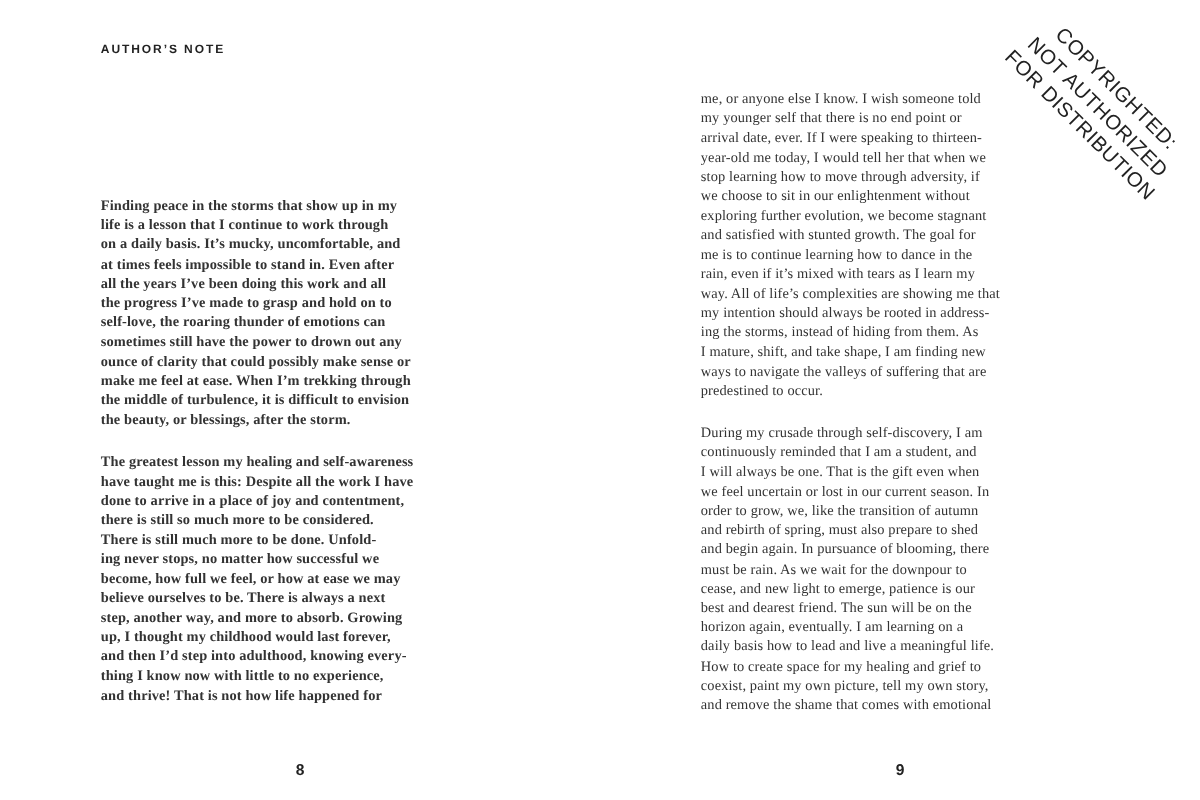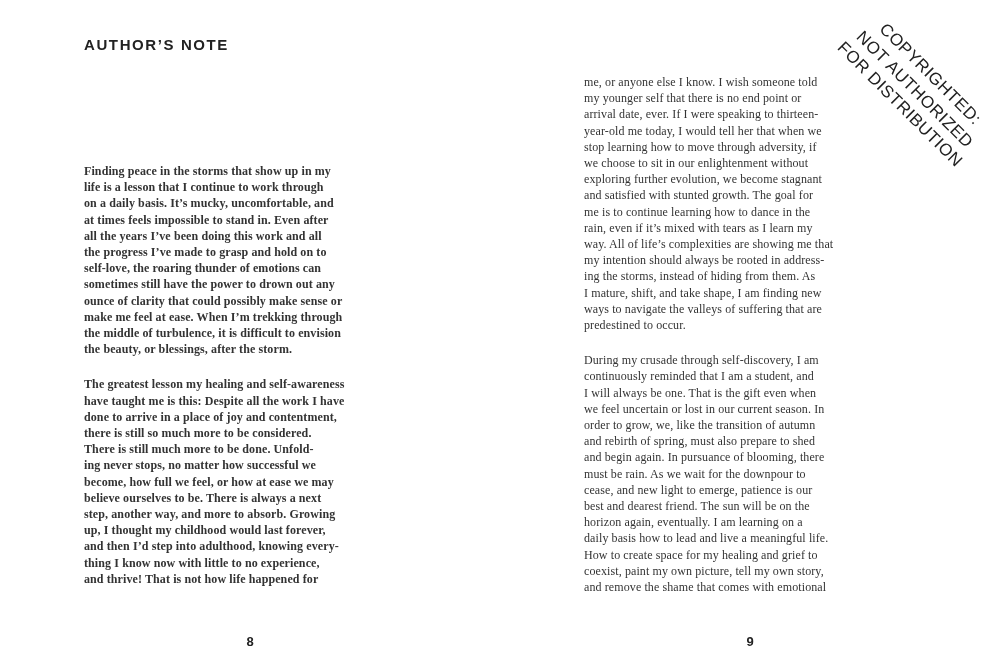--- a/index.html
+++ b/index.html
@@ -13,21 +13,21 @@
     height: 667px;
     background: var(--background, #ffffff);
     overflow: hidden;
     font-family: "Liberation Serif", serif;
   }
   .running-head {
     position: absolute;
     left: 84px;
     top: 36px;
     font-family: "Liberation Sans", sans-serif;
-    font-size: 15px;
+    font-size: 10px;
     font-weight: bold;
     letter-spacing: 1.6px;
     color: var(--header, #222222);
   }
   .text-col {
     position: absolute;
     width: 265px;
     color: var(--text, #333333);
     font-size: 12px;
     line-height: 16.2px;

